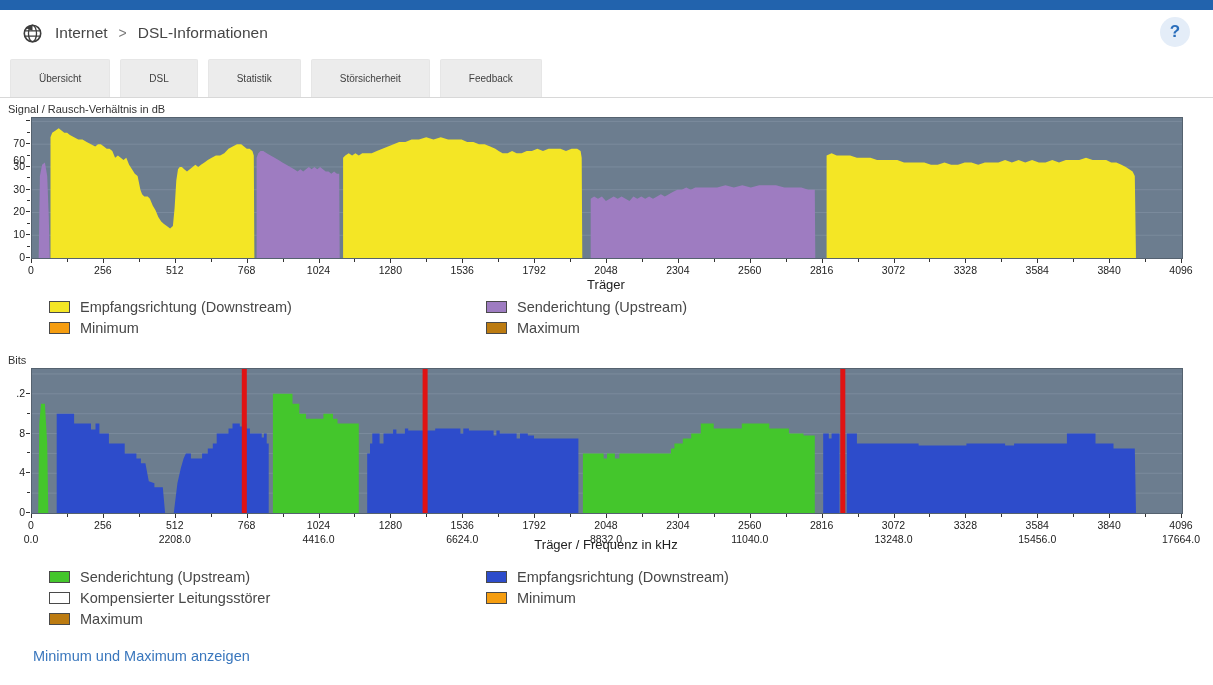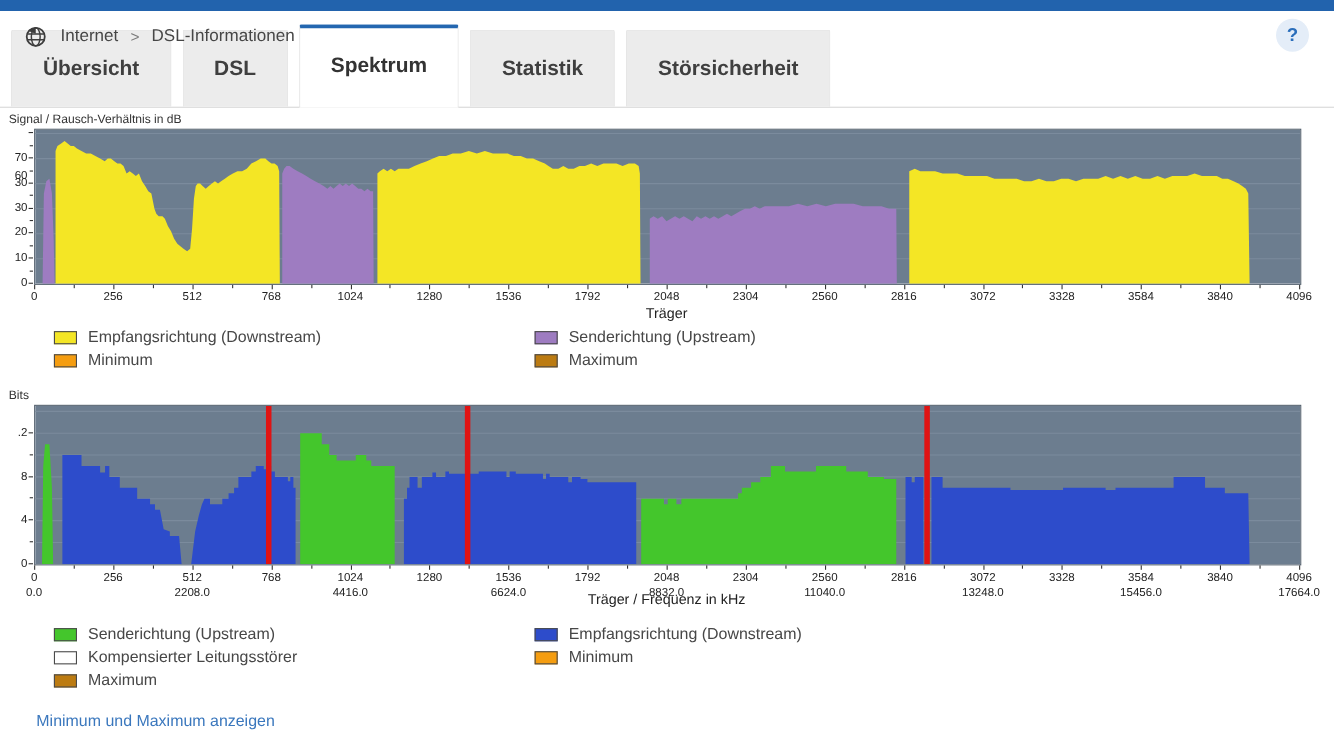--- a/index.html
+++ b/index.html
@@ -4,21 +4,21 @@
 <style>
   html,body{margin:0;padding:0;background:#fff;}
   body{width:1213px;height:685px;overflow:hidden;font-family:"Liberation Sans","DejaVu Sans",sans-serif;color:#464646;position:relative;}
   .topbar{height:10px;background:#2263ad;width:100%;}
   .crumb-row{height:46px;display:flex;align-items:center;padding-left:22px;position:relative;}
   .globe{width:21px;height:21px;margin-right:12px;flex:0 0 auto;}
   .crumb{font-size:15.5px;color:#464646;}
   .crumb-sep{color:#7a7a7a;margin:0 11px;font-size:14px;}
   .help-btn{position:absolute;right:23px;top:7px;width:30px;height:30px;border-radius:50%;background:#e4edf8;border:none;color:#2a6ebb;font-size:17px;font-weight:bold;font-family:inherit;text-align:center;line-height:30px;cursor:pointer;padding:0;}
   .tabs{display:flex;align-items:flex-end;padding-left:10px;border-bottom:1px solid #d8d8d8;height:41px;}
-  .tab{background:#ececec;border:1px solid #e6e6e6;border-bottom:none;border-radius:2px 2px 0 0;height:35px;line-height:35px;padding:17px 28px;margin-right:10px;font-size:19px;color:#3f3f3f;cursor:pointer;font-weight:bold;}
+  .tab{background:#ececec;border:1px solid #e6e6e6;border-bottom:none;border-radius:2px 2px 0 0;height:35px;line-height:35px;padding:1px 28px;margin-right:10px;font-size:10px;color:#3f3f3f;cursor:pointer;}
   .tab.active{background:#fff;border:1px solid #d9d9d9;border-bottom:1px solid #fff;border-top:4px solid #2467b0;height:37px;line-height:33px;margin-bottom:-1px;color:#333;}
   .content{padding-top:5px;}
   .chart-title{font-size:11px;color:#333;margin:0 0 0 8px;height:14px;}
   .chart-wrap{position:relative;width:1213px;}
   .plot{position:absolute;left:31px;top:0;border:1px solid #55626f;box-sizing:content-box;}
   .ylab{position:absolute;font-size:10.5px;color:#222;width:24px;text-align:right;}
   .ytick{position:absolute;height:1px;background:#333;}
   .xtick{position:absolute;width:1px;background:#333;}
   .xlab{position:absolute;font-size:10.5px;color:#222;text-align:center;width:56px;}
   .axis-label{position:absolute;font-size:13px;color:#222;left:31px;width:1150px;text-align:center;}
@@ -41,23 +41,23 @@
   </svg>
   <span class="crumb">Internet</span>
   <span class="crumb-sep">&gt;</span>
   <span class="crumb">DSL-Informationen</span>
   <button class="help-btn">?</button>
 </div>
 
 <div class="tabs" id="tabs">
     <div class="tab">Übersicht</div>
     <div class="tab">DSL</div>
-    <div class="tab active">Spektrum</div>
     <div class="tab">Statistik</div>
     <div class="tab">Störsicherheit</div>
+    <div class="tab">Feedback</div>
   </div>
 
 <div class="content">
   <div class="chart-title">Signal / Rausch-Verhältnis in dB</div>
   <div class="chart-wrap" id="chart-snr" style="height: 174px;">
       <div class="plot">
         <svg width="1150" height="140" viewBox="0 0 1150 140" style="display: block;">
           <rect width="1150" height="140" fill="#6c7d8f"></rect>
           <line x1="0" x2="1150" y1="117.23577235772358" y2="117.23577235772358" stroke="#7b8b9d" stroke-width="1"></line>
           <line x1="0" x2="1150" y1="94.47154471544715" y2="94.47154471544715" stroke="#7b8b9d" stroke-width="1"></line>

